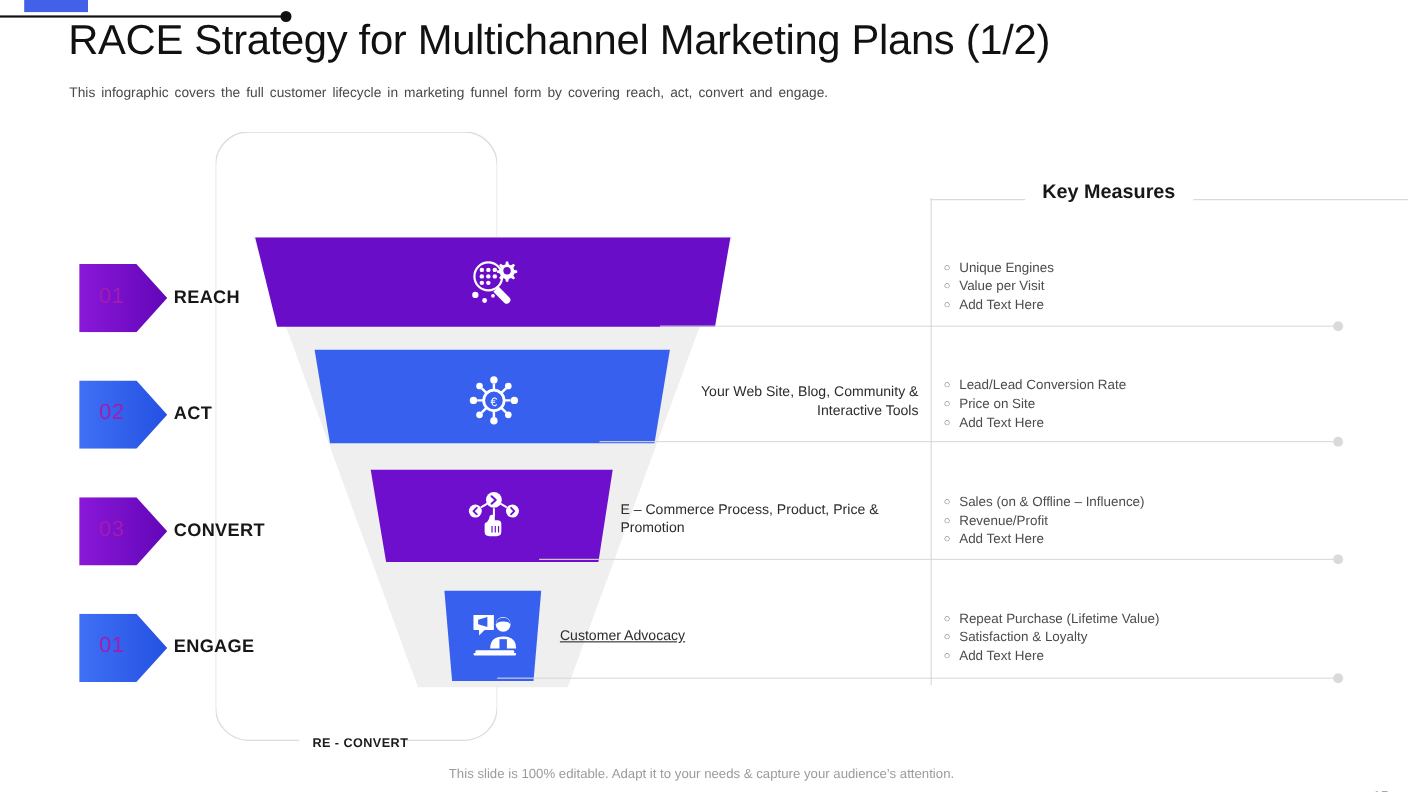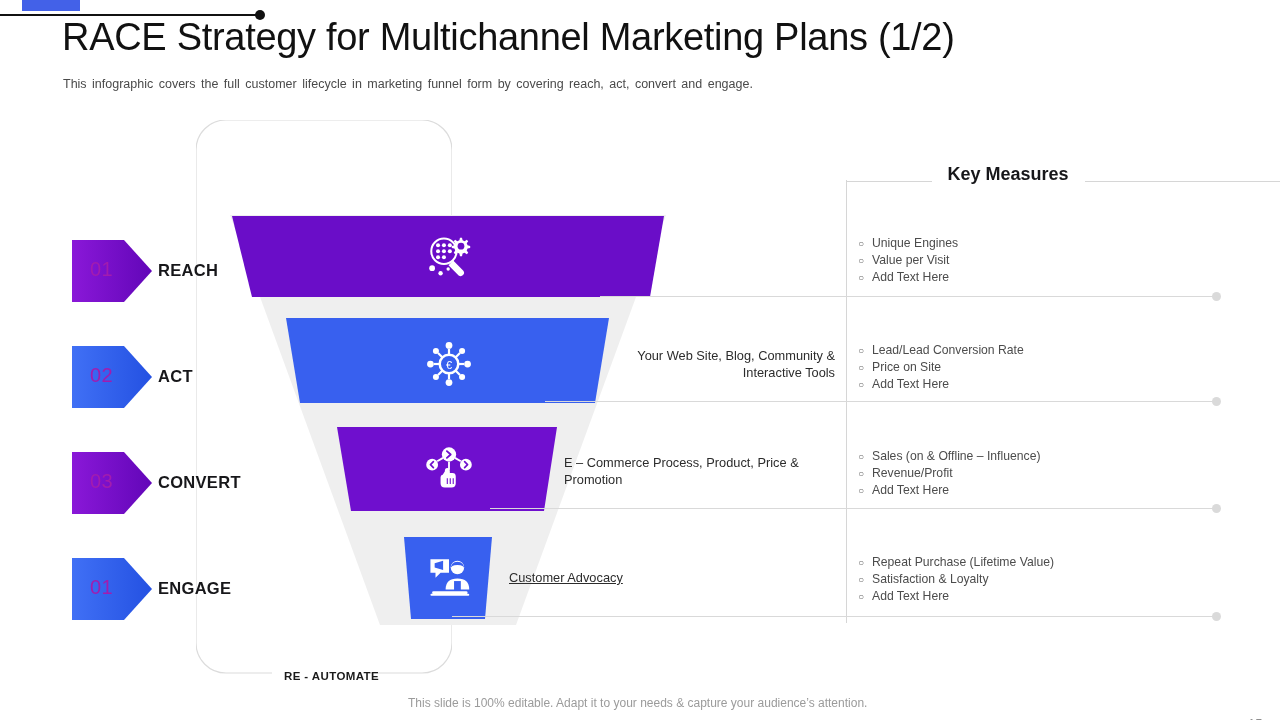--- a/index.html
+++ b/index.html
@@ -257,21 +257,21 @@
   <div class="header-rule"></div>
   <div class="header-dot"></div>
   <div class="page-title">RACE Strategy for Multichannel Marketing Plans (1/2)</div>
   <div class="page-subtitle">This infographic covers the full customer lifecycle in marketing funnel form by covering reach, act, convert and engage.</div>
 
   <div class="funnel-frame">
     <svg width="256" height="554" viewBox="0 0 256 554" fill="none">
       <path d="M76 553 H30 A30 30 0 0 1 0 523 V30 A30 30 0 0 1 30 0 H226 A30 30 0 0 1 256 30 V523 A30 30 0 0 1 226 553 H172" stroke="#dcdcdc" stroke-width="1.2" fill="none"></path>
     </svg>
   </div>
-  <div class="re-automate">RE - AUTOMATE</div>
+  <div class="re-automate">RE - CONVERT</div>
 
   <div class="funnel">
     <svg width="436" height="410" viewBox="0 0 436 410" fill="none">
 
       <path d="M0 0 L436 0 L286 410 L150 410 Z" fill="#efefef"></path>
 
       <path d="M2 1 L434 1 L420 82 L22 82 Z" fill="#6a0dc8"></path>
 
       <path d="M56 103 L379 103 L365 188 L70 188 Z" fill="#3860ef"></path>
 

